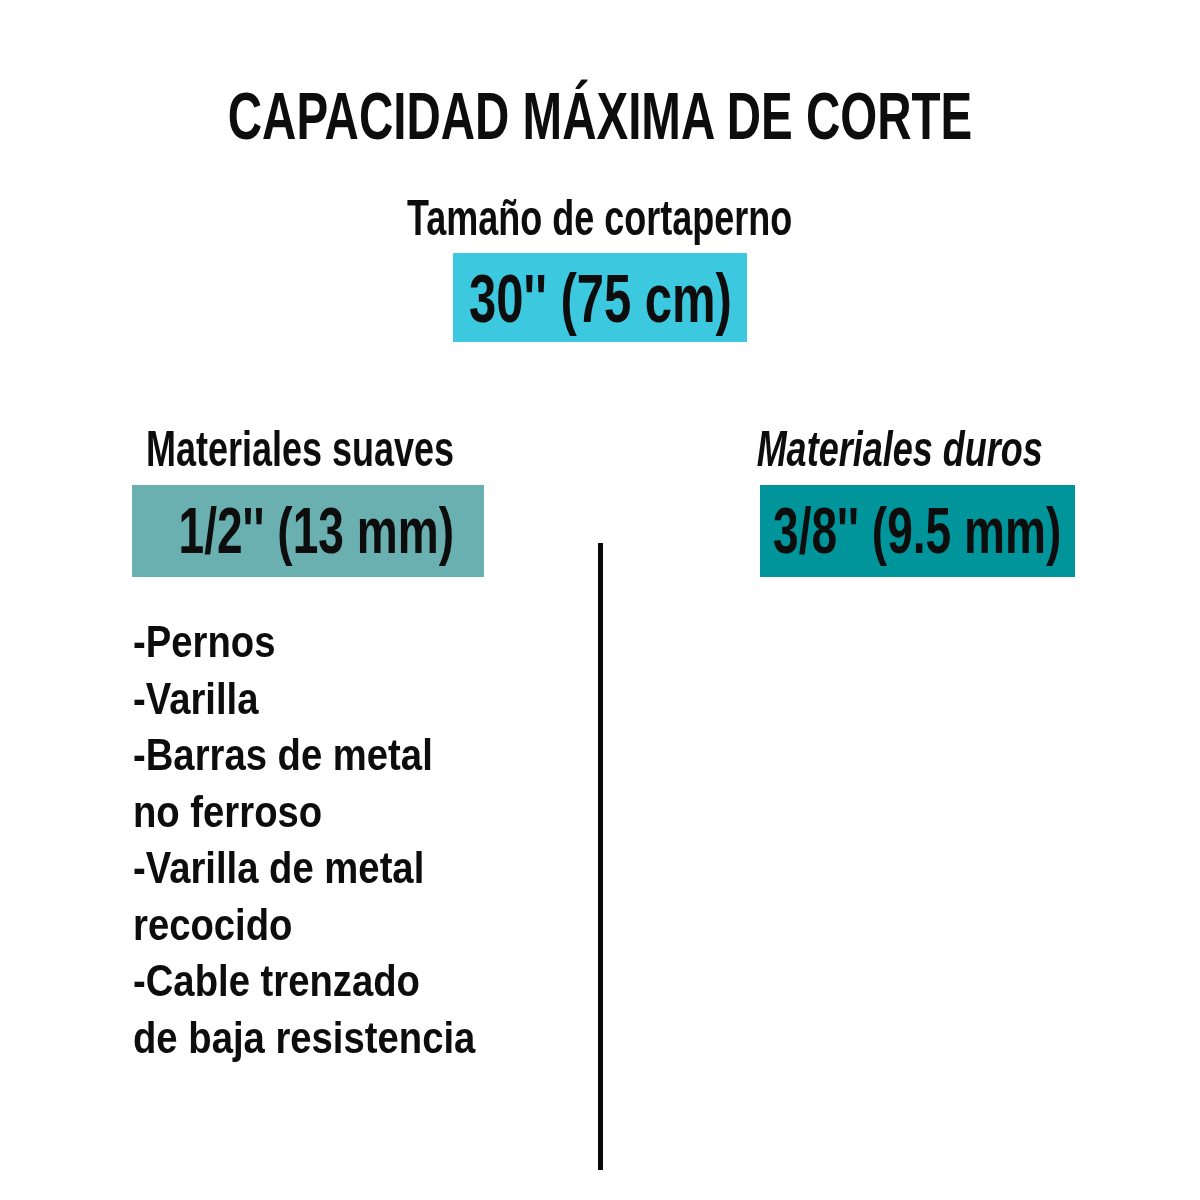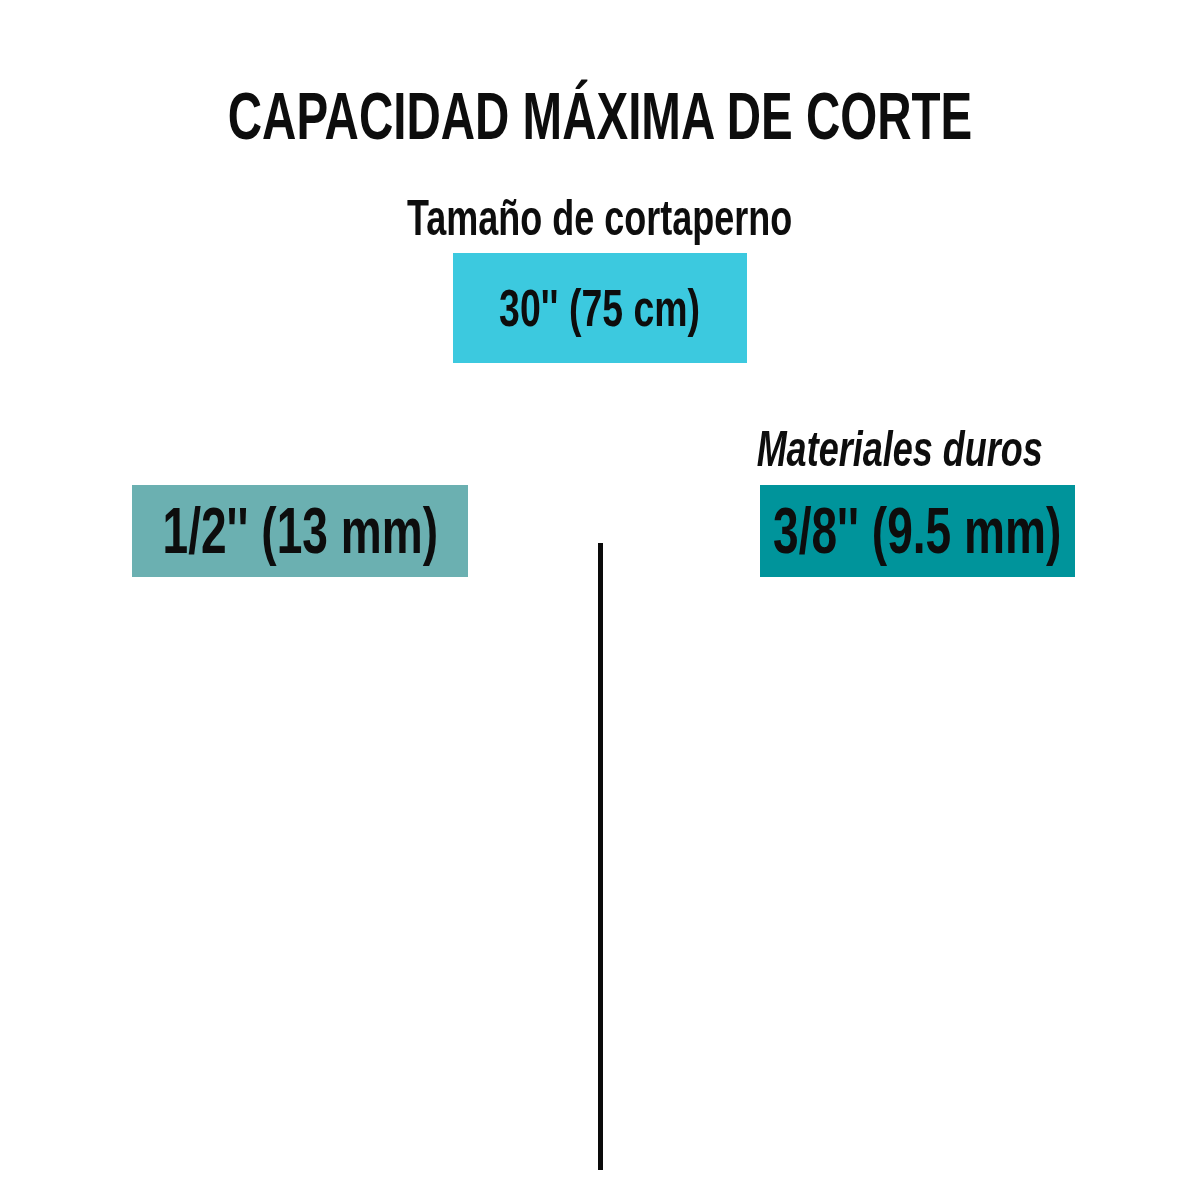--- a/index.html
+++ b/index.html
@@ -40,26 +40,26 @@
     width: 1200px;
     text-align: center;
     font-size: 50px;
     line-height: 50px;
   }
   .size-badge {
     position: absolute;
     left: 453px;
     top: 253px;
     width: 294px;
-    height: 110px;
+    height: 89px;
     background: var(--size-box, #3cc9df);
     display: flex;
     align-items: center;
     justify-content: center;
-    font-size: 52px;
+    font-size: 68px;
   }
   .col-heading {
     position: absolute;
     top: 424px;
     width: 600px;
     text-align: center;
     font-size: 50px;
     line-height: 50px;
   }
   .col-heading.left  { left: 0; }
@@ -70,20 +70,21 @@
     height: 92px;
     display: flex;
     align-items: center;
     justify-content: center;
     font-size: 64px;
   }
   .capacity-badge.left {
     left: 132px;
     width: 336px;
     background: var(--soft-box, #6bb0b1);
+    padding-left: 16px;
   }
   .capacity-badge.right {
     left: 760px;
     width: 315px;
     background: var(--hard-box, #00949b);
   }
   .list {
     position: absolute;
     top: 614px;
     font-size: 45px;
@@ -115,25 +116,38 @@
   </div>
 
   <div class="subtitle">
     <span class="cond">Tamaño de cortaperno</span>
   </div>
 
   <div class="size-badge">
     <span class="cond">30'' (75 cm)</span>
   </div>
 
+  <div class="col-heading left">
+    <span class="cond">Materiales suaves</span>
+  </div>
 
   <div class="capacity-badge left">
     <span class="cond">1/2'' (13 mm)</span>
   </div>
 
+  <div class="list left">
+    <div class="list-line">-Pernos</div>
+    <div class="list-line">-Varilla</div>
+    <div class="list-line">-Barras de metal</div>
+    <div class="list-line">no ferroso</div>
+    <div class="list-line">-Varilla de metal</div>
+    <div class="list-line">recocido</div>
+    <div class="list-line">-Cable trenzado</div>
+    <div class="list-line">de baja resistencia</div>
+  </div>
 
   <div class="divider"></div>
 
   <div class="col-heading right">
     <span class="cond">Materiales duros</span>
   </div>
 
   <div class="capacity-badge right">
     <span class="cond">3/8'' (9.5 mm)</span>
   </div>

